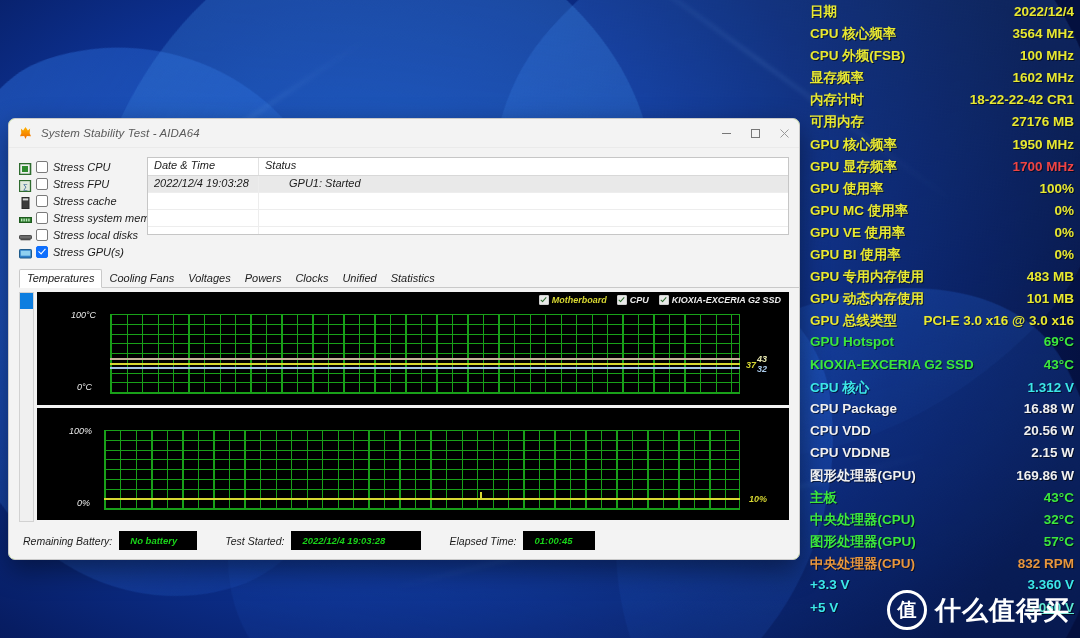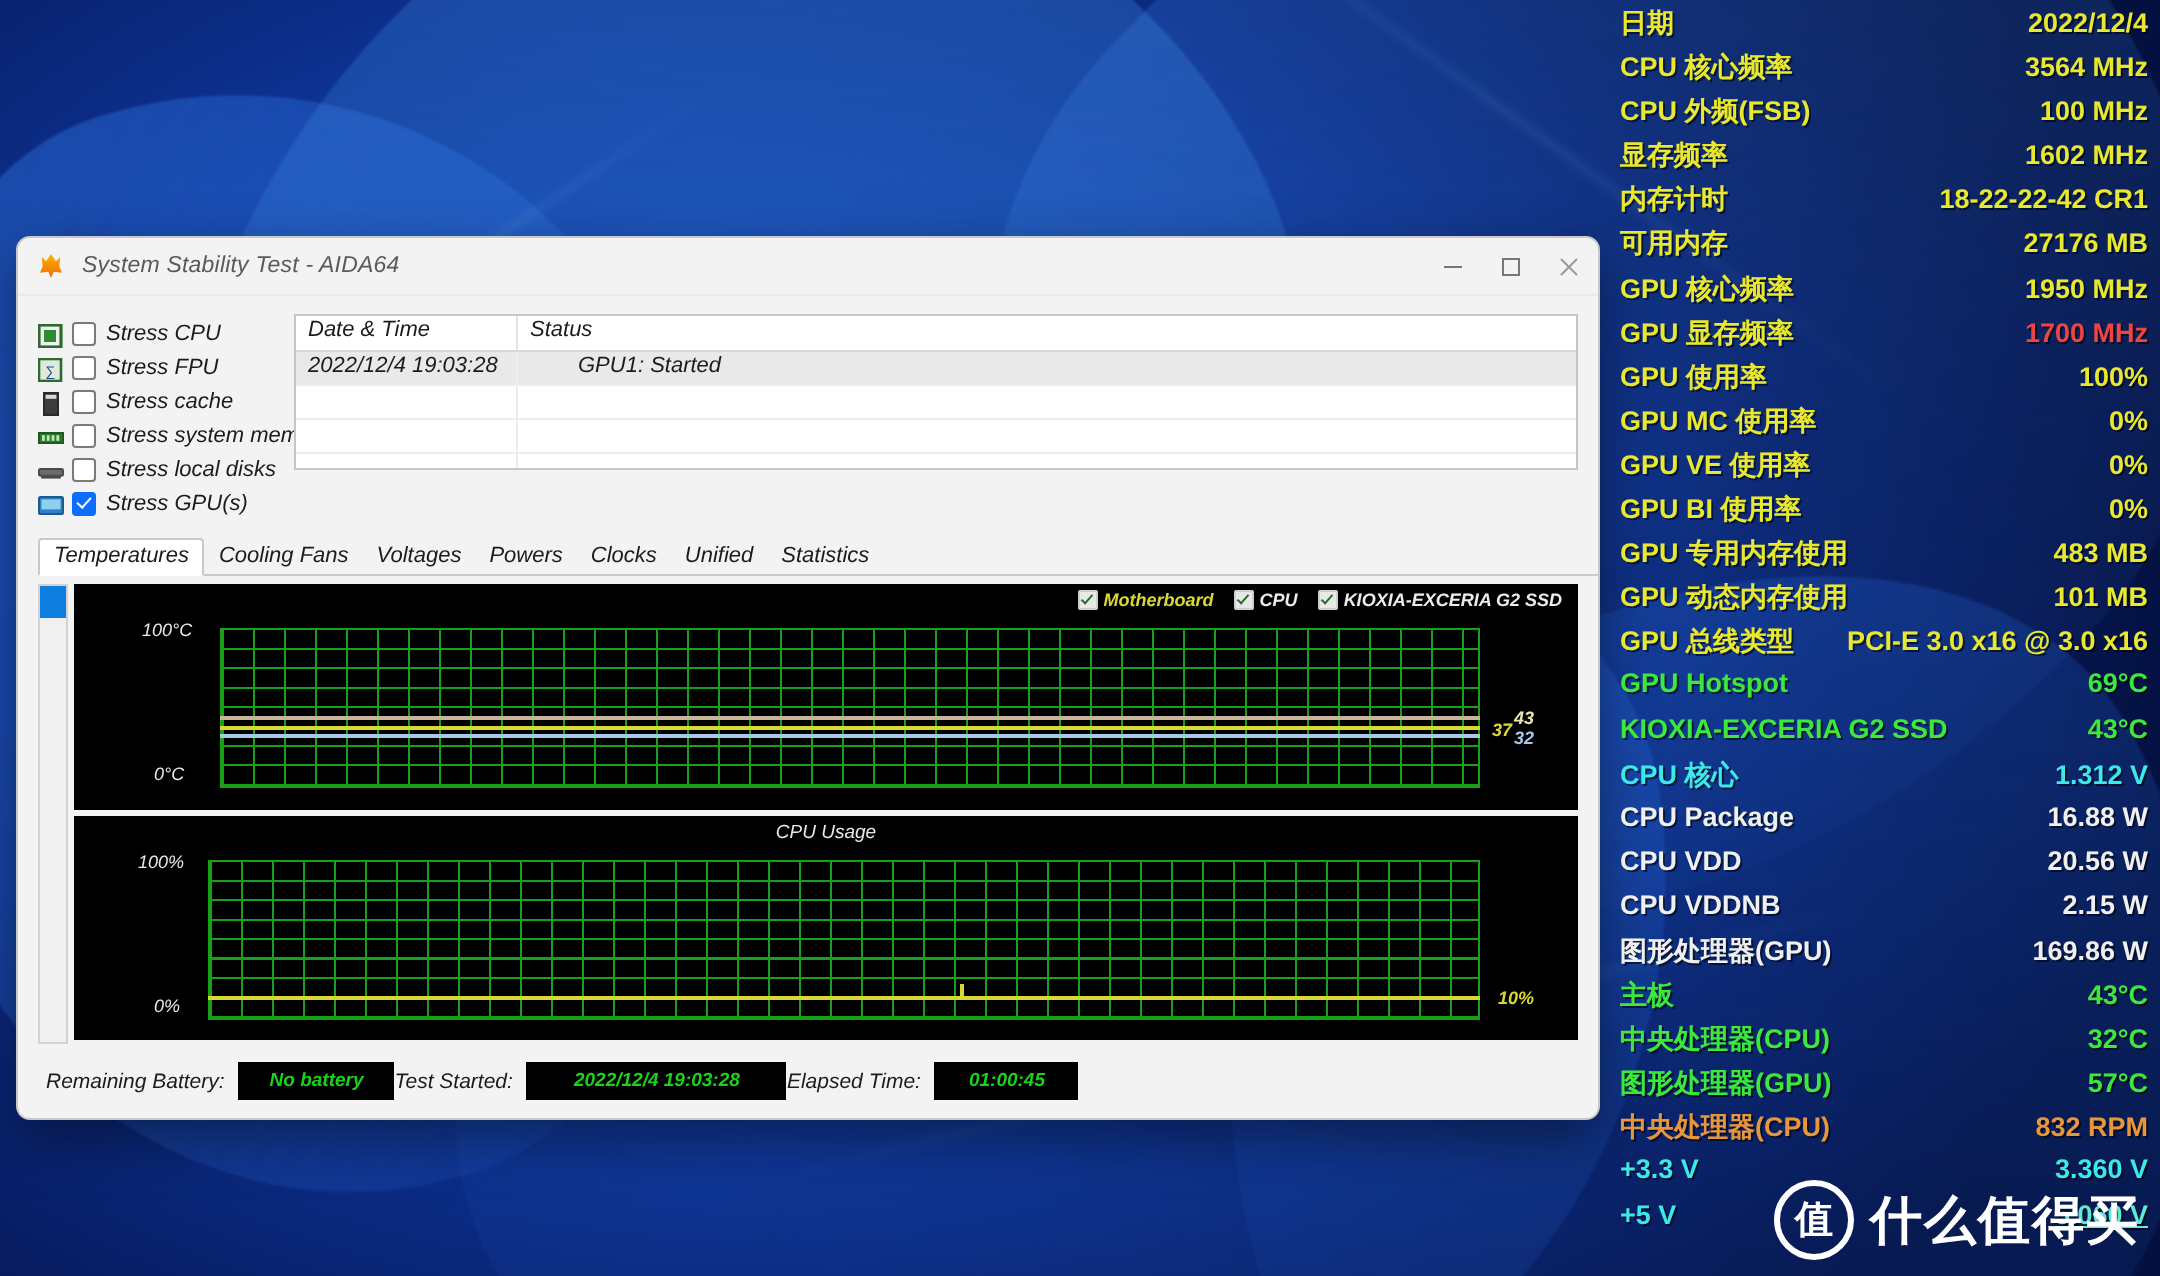--- a/index.html
+++ b/index.html
@@ -77,21 +77,21 @@
   .lgbox{width:8px;height:8px;border:1px solid #cfcfcf;background:#e8e8e8;position:relative;border-radius:1px;}
   .lgbox:after{content:"";position:absolute;left:2px;top:0px;width:2px;height:5px;border:solid #2a6a2a;border-width:0 1.4px 1.4px 0;transform:rotate(42deg);}
   .axlab{position:absolute;color:#e8e8e8;font-size:9px;}
   .ctitle{position:absolute;top:3px;left:0;right:0;text-align:center;color:#e8e8e8;font-size:9.5px;}
   .rlab{position:absolute;font-size:9px;font-weight:bold;}
 
   
   #statusrow{display:flex;align-items:center;margin:9px 0 0 14px;gap:0;}
   .stlabel{font-size:10.5px;color:#1b1b1b;margin-right:7px;}
   .stvalue{background:#000;color:#19d219;font-size:9.5px;font-weight:bold;
-    padding:3px 10px;text-align:center;border:1px solid #000;}
+    padding:3px 10px;margin-right:28px;border:1px solid #000;}
   
   #buttonrow{display:flex;align-items:center;margin:9px 0 0 14px;}
   .btn{font-size:11px;color:#1b1b1b;background:#fdfdfd;border:1px solid #cacaca;
     border-radius:3px;height:19px;min-width:58px;text-align:center;line-height:17px;margin-right:9px;}
   .btn.dis{color:#b0b0b0;background:#f5f5f5;border-color:#dedede;}
   .btn.gap{margin-left:17px;}
   #closebtn{margin-left:auto;margin-right:14px;}
 
   
   #osd{position:absolute;right:0;top:0;width:278px;height:638px;padding:3px 6px 0 8px;box-sizing:border-box;}
@@ -291,21 +291,20 @@
           <div style="position:absolute;left:73px;right:49px;top:66px;height:2px;background:#c8b49b;"></div>
           <div style="position:absolute;left:73px;right:49px;top:71px;height:2px;background:#d8d832;"></div>
           <div style="position:absolute;left:73px;right:49px;top:75px;height:1.5px;background:#a8c8e8;"></div>
 
           <div class="rlab" style="right:33px;top:68px;color:#d8d832;">37</div>
           <div class="rlab" style="right:22px;top:62px;color:#e8e8b0;">43</div>
           <div class="rlab" style="right:22px;top:72px;color:#a8c8e8;">32</div>
         </div>
 
         <div class="chart" id="chart-cpu">
-          <div class="ctitle">CPU Usage</div>
           <div class="axlab" style="left:32px;top:18px;">100%</div>
           <div class="axlab" style="left:40px;top:90px;">0%</div>
           <div class="plot" style="left:67px;top:22px;right:49px;height:78px;
                       background-image:
                         repeating-linear-gradient(90deg,#19a019 0px,#19a019 1px,transparent 1px,transparent 15.5px),
                         repeating-linear-gradient(0deg,#19a019 0px,#19a019 1px,transparent 1px,transparent 9.75px);
                       border:1px solid #19a019;"></div>
           <div style="position:absolute;left:67px;right:49px;top:90px;height:1.8px;background:#d8d832;"></div>
           <div style="position:absolute;left:443px;top:84px;width:2px;height:7px;background:#d8d832;"></div>
           <div class="rlab" style="right:22px;top:86px;color:#d8d832;">10%</div>

